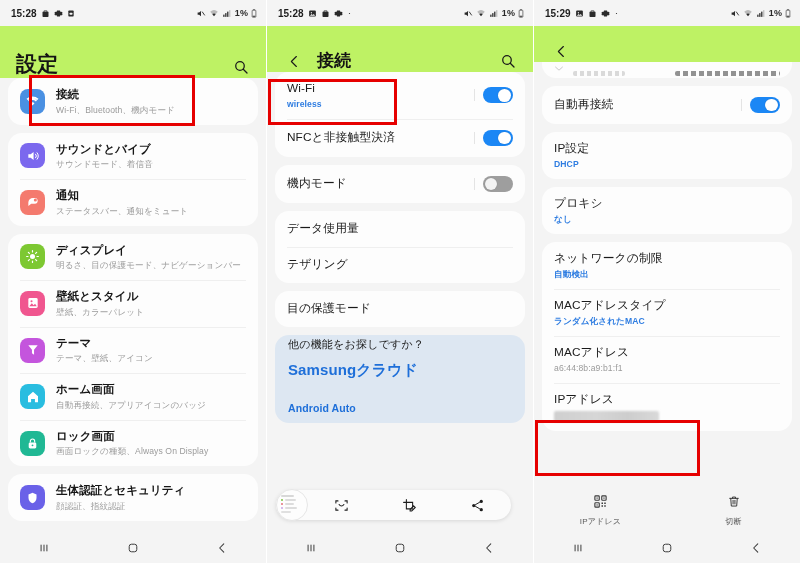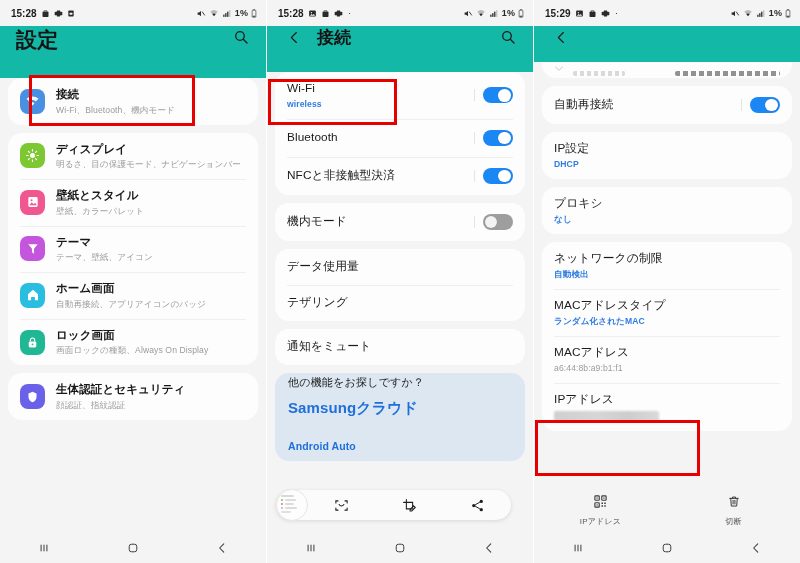--- a/index.html
+++ b/index.html
@@ -31,23 +31,23 @@
   .sb-clock{font-size:10px;font-weight:600;color:#1d1d1d;letter-spacing:0;}
   .sb-right{margin-left:auto;display:flex;align-items:center;gap:3px;}
   .sb-batt{font-size:9px;font-weight:600;color:#2a2a2a;}
   .sicon{display:inline-block;line-height:0;}
   .sicon svg{display:block;}
 
   
   .header{
     flex:0 0 auto;
     height:46px;
-    display:flex;align-items:flex-start;
+    display:flex;align-items:flex-end;
     padding:0 14px 0 16px;
-    background:#14b8a6;
+    background:#bef264;
   }
   .header.tall{height:52px;}
   .header .back{
     width:22px;height:22px;flex:0 0 22px;
     display:flex;align-items:center;justify-content:center;
     cursor:pointer;
   }
   .header .htitle{
     font-size:17px;font-weight:700;color:#141414;
     letter-spacing:.2px;
@@ -256,20 +256,46 @@
                 <path fill="#fff" d="M12 18.5l3.2-3.9a5.1 5.1 0 00-6.4 0L12 18.5zm7.3-8.8a11.4 11.4 0 00-14.6 0l1.8 2.2a8.6 8.6 0 0111 0l1.8-2.2zM12 4a14.9 14.9 0 00-9.6 3.5l1.8 2.2a12 12 0 0115.6 0l1.8-2.2A14.9 14.9 0 0012 4z"></path>
               </svg>
         </div>
         <div class="txtwrap">
           <div class="t1">接続</div>
           <div class="t2">Wi-Fi、Bluetooth、機内モード</div>
         </div>
       </div>
     </div>
 
+    <div class="card">
+      <div class="row">
+        <div class="ic" style="background:#7b68ee">
+          <svg width="14" height="14" viewBox="0 0 24 24">
+                <path fill="#fff" d="M4 9v6h4l5 4V5L8 9H4z"></path>
+                <path stroke="#fff" stroke-width="1.7" fill="none" stroke-linecap="round" d="M16.5 8.8a4.6 4.6 0 010 6.4M19 6.4a8 8 0 010 11.2"></path>
+              </svg>
+        </div>
+        <div class="txtwrap">
+          <div class="t1">サウンドとバイブ</div>
+          <div class="t2">サウンドモード、着信音</div>
+        </div>
+      </div>
+      <div class="row">
+        <div class="ic" style="background:#f47a6e">
+          <svg width="14" height="14" viewBox="0 0 24 24">
+                <path fill="#fff" d="M4 13a8 8 0 018-8h3a5 5 0 010 10H9l-5 4v-6z"></path>
+                <circle cx="16" cy="8.5" r="2.6" fill="#f47a6e"></circle>
+              </svg>
+        </div>
+        <div class="txtwrap">
+          <div class="t1">通知</div>
+          <div class="t2">ステータスバー、通知をミュート</div>
+        </div>
+      </div>
+    </div>
 
     <div class="card">
       <div class="row">
         <div class="ic" style="background:#7dc832">
           <svg width="15" height="15" viewBox="0 0 24 24">
                 <circle cx="12" cy="12" r="4" fill="#fff"></circle>
                 <g stroke="#fff" stroke-width="1.9" stroke-linecap="round">
                   <path d="M12 2.6v2.2M12 19.2v2.2M2.6 12h2.2M19.2 12h2.2M5.4 5.4l1.6 1.6M17 17l1.6 1.6M18.6 5.4L17 7M7 17l-1.6 1.6"></path>
                 </g>
               </svg>
@@ -450,34 +476,26 @@
         <div class="txtwrap">
           <div class="t1 reg">Wi-Fi</div>
           <div class="t2 blue">wireless</div>
         </div>
         <div class="toggle">
               <span class="knob"></span>
             </div>
       </div>
       <div class="row" style="min-height:38px;">
         <div class="txtwrap">
-          <div class="t1 reg">Bluetooth</div>
+          <div class="t1 reg">NFCと非接触型決済</div>
         </div>
         <div class="toggle">
               <span class="knob"></span>
             </div>
       </div>
-      <div class="row" style="min-height:38px;">
-        <div class="txtwrap">
-          <div class="t1 reg">NFCと非接触型決済</div>
-        </div>
-        <div class="toggle">
-              <span class="knob"></span>
-            </div>
-      </div>
     </div>
 
     <div class="card">
       <div class="row" style="min-height:38px;">
         <div class="txtwrap">
           <div class="t1 reg">機内モード</div>
         </div>
         <div class="toggle off">
               <span class="knob"></span>
             </div>
@@ -493,21 +511,21 @@
       <div class="row" style="min-height:36px;">
         <div class="txtwrap">
           <div class="t1 reg">テザリング</div>
         </div>
       </div>
     </div>
 
     <div class="card">
       <div class="row" style="min-height:36px;">
         <div class="txtwrap">
-          <div class="t1 reg">通知をミュート</div>
+          <div class="t1 reg">目の保護モード</div>
         </div>
       </div>
     </div>
 
     <div class="promo">
       <div class="promo-title">他の機能をお探しですか？</div>
       <div class="promo-link">Samsungクラウド</div>
       <div class="promo-link2">Android Auto</div>
     </div>
 

